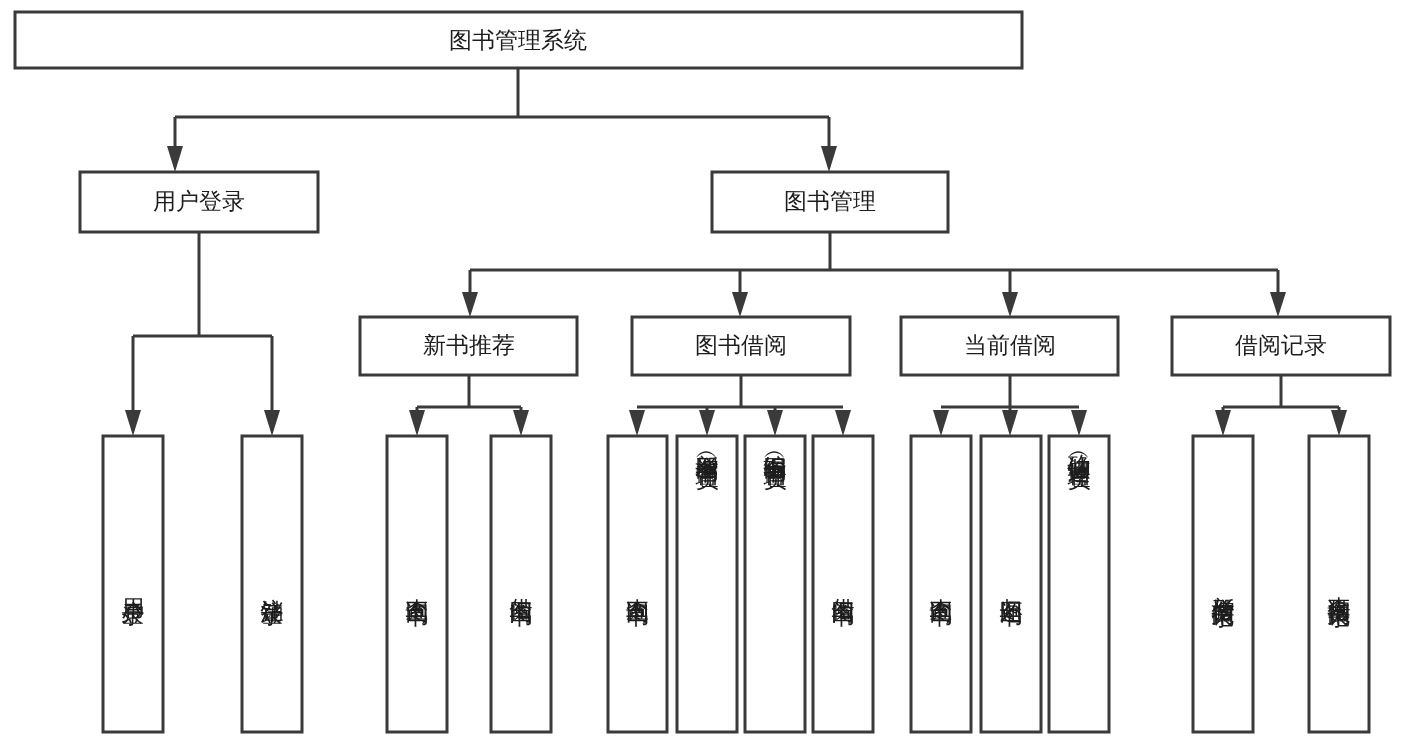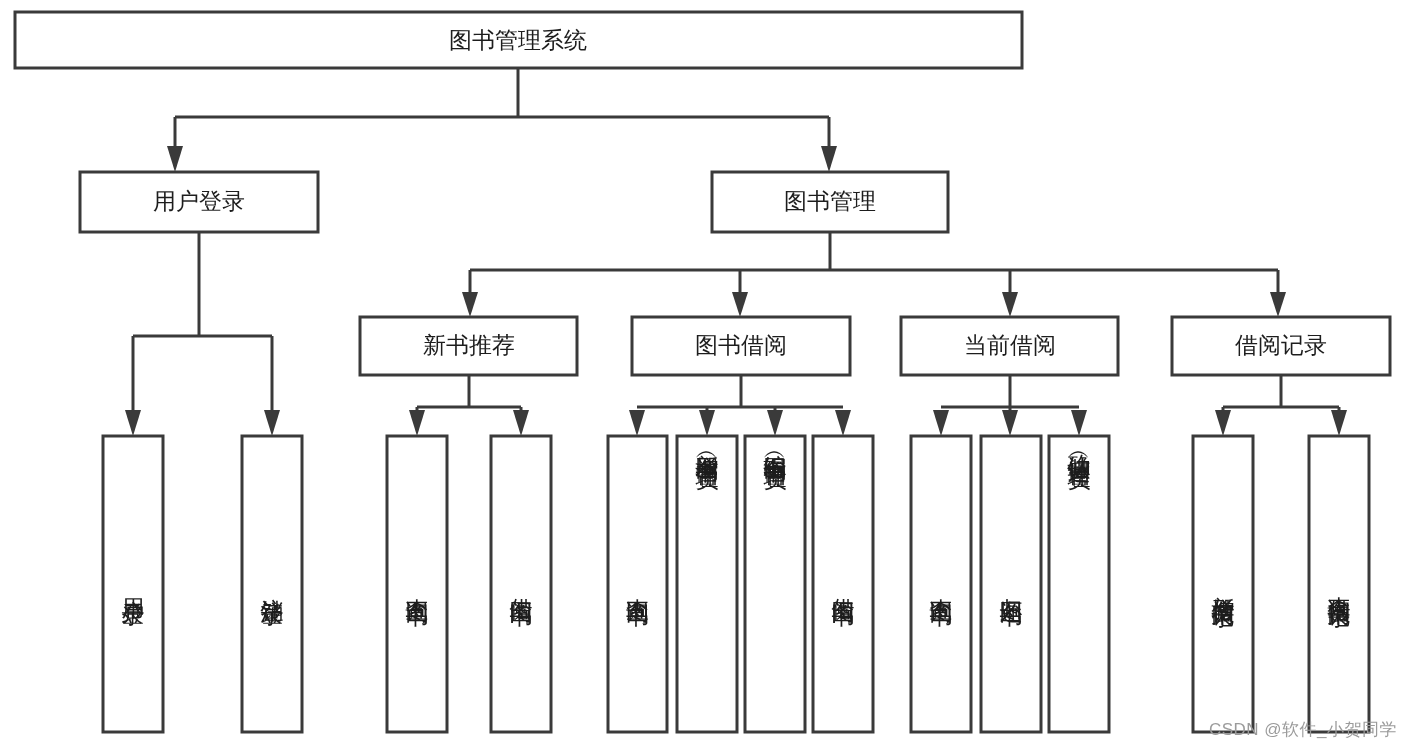--- a/index.html
+++ b/index.html
@@ -237,15 +237,14 @@
     <span class="vlabel">确认归还（管理员）</span>
   </div>
 
   <div class="vlabel-wrap" style="left:1193px; top:436px; width:60px; height:296px;">
     <span class="vlabel">新增借阅记录</span>
   </div>
   <div class="vlabel-wrap" style="left:1309px; top:436px; width:60px; height:296px;">
     <span class="vlabel">查询借阅记录</span>
   </div>
 
-  <div class="watermark">CSDN @软件_小贺同学</div>
 
 </div>
 
 </body></html>

